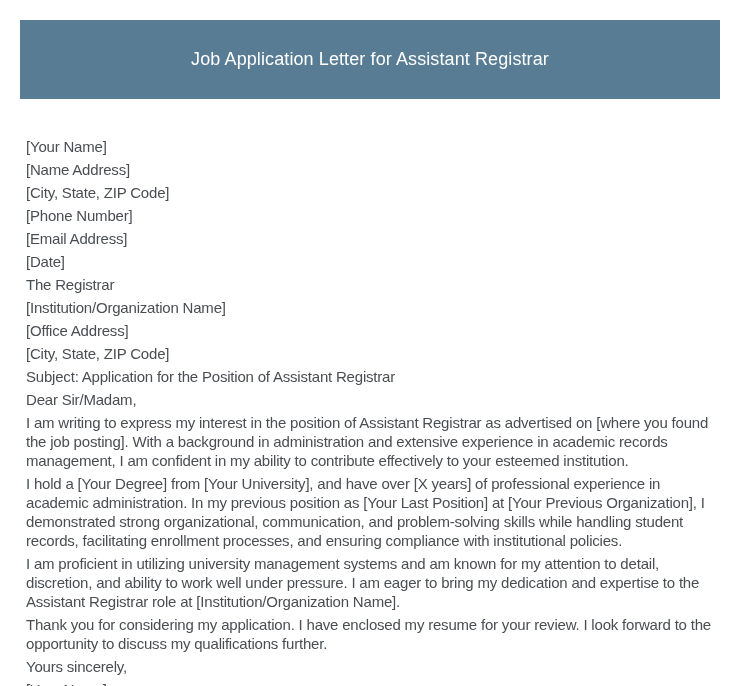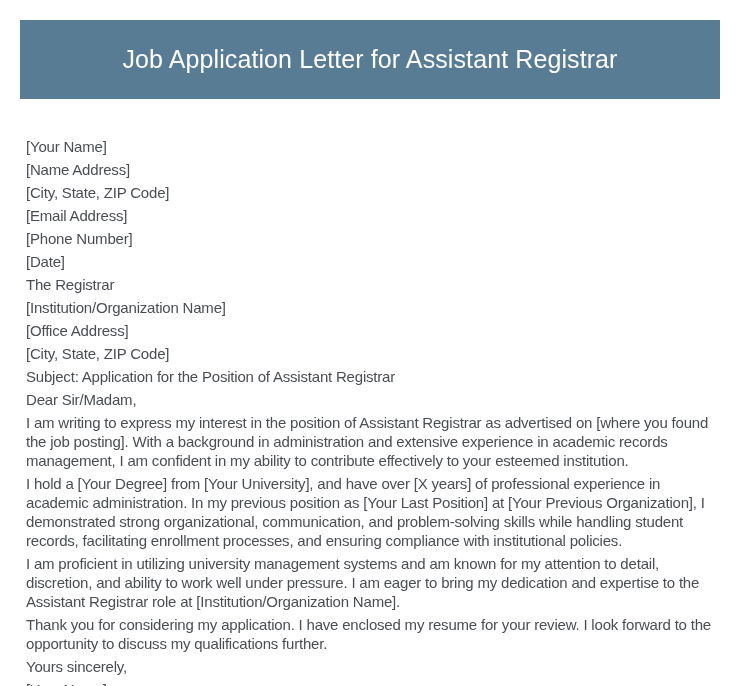--- a/index.html
+++ b/index.html
@@ -21,21 +21,21 @@
     position: absolute;
     left: 20px;
     top: 20px;
     width: 700px;
     height: 79px;
     display: flex;
     align-items: center;
     justify-content: center;
   }
   .banner-title {
-    font-size: 25px;
+    font-size: 18px;
     font-weight: 500;
     letter-spacing: 0.1px;
     white-space: nowrap;
   }
   .letter {
     position: absolute;
     left: 22px;
     top: 133px;
     width: 700px;
     font-size: 15px;
@@ -55,22 +55,22 @@
 
   <div class="banner" style="background-color: rgb(87, 124, 148);">
     <div class="banner-title" style="color: rgb(255, 255, 255);">Job Application Letter for Assistant Registrar</div>
   </div>
 
   <div class="letter" style="color: rgb(74, 78, 83);">
     <div>
         <div class="letter-line">[Your Name]</div>
         <div class="letter-line">[Name Address]</div>
         <div class="letter-line">[City, State, ZIP Code]</div>
+        <div class="letter-line">[Phone Number]</div>
         <div class="letter-line">[Email Address]</div>
-        <div class="letter-line">[Phone Number]</div>
         <div class="letter-line">[Date]</div>
         <div class="letter-line">The Registrar</div>
         <div class="letter-line">[Institution/Organization Name]</div>
         <div class="letter-line">[Office Address]</div>
         <div class="letter-line">[City, State, ZIP Code]</div>
         <div class="letter-line">Subject: Application for the Position of Assistant Registrar</div>
         <div class="letter-line">Dear Sir/Madam,</div>
       </div>
     <div>
         <div class="letter-line">I am writing to express my interest in the position of Assistant Registrar as advertised on [where you found the job posting]. With a background in administration and extensive experience in academic records management, I am confident in my ability to contribute effectively to your esteemed institution.</div>

